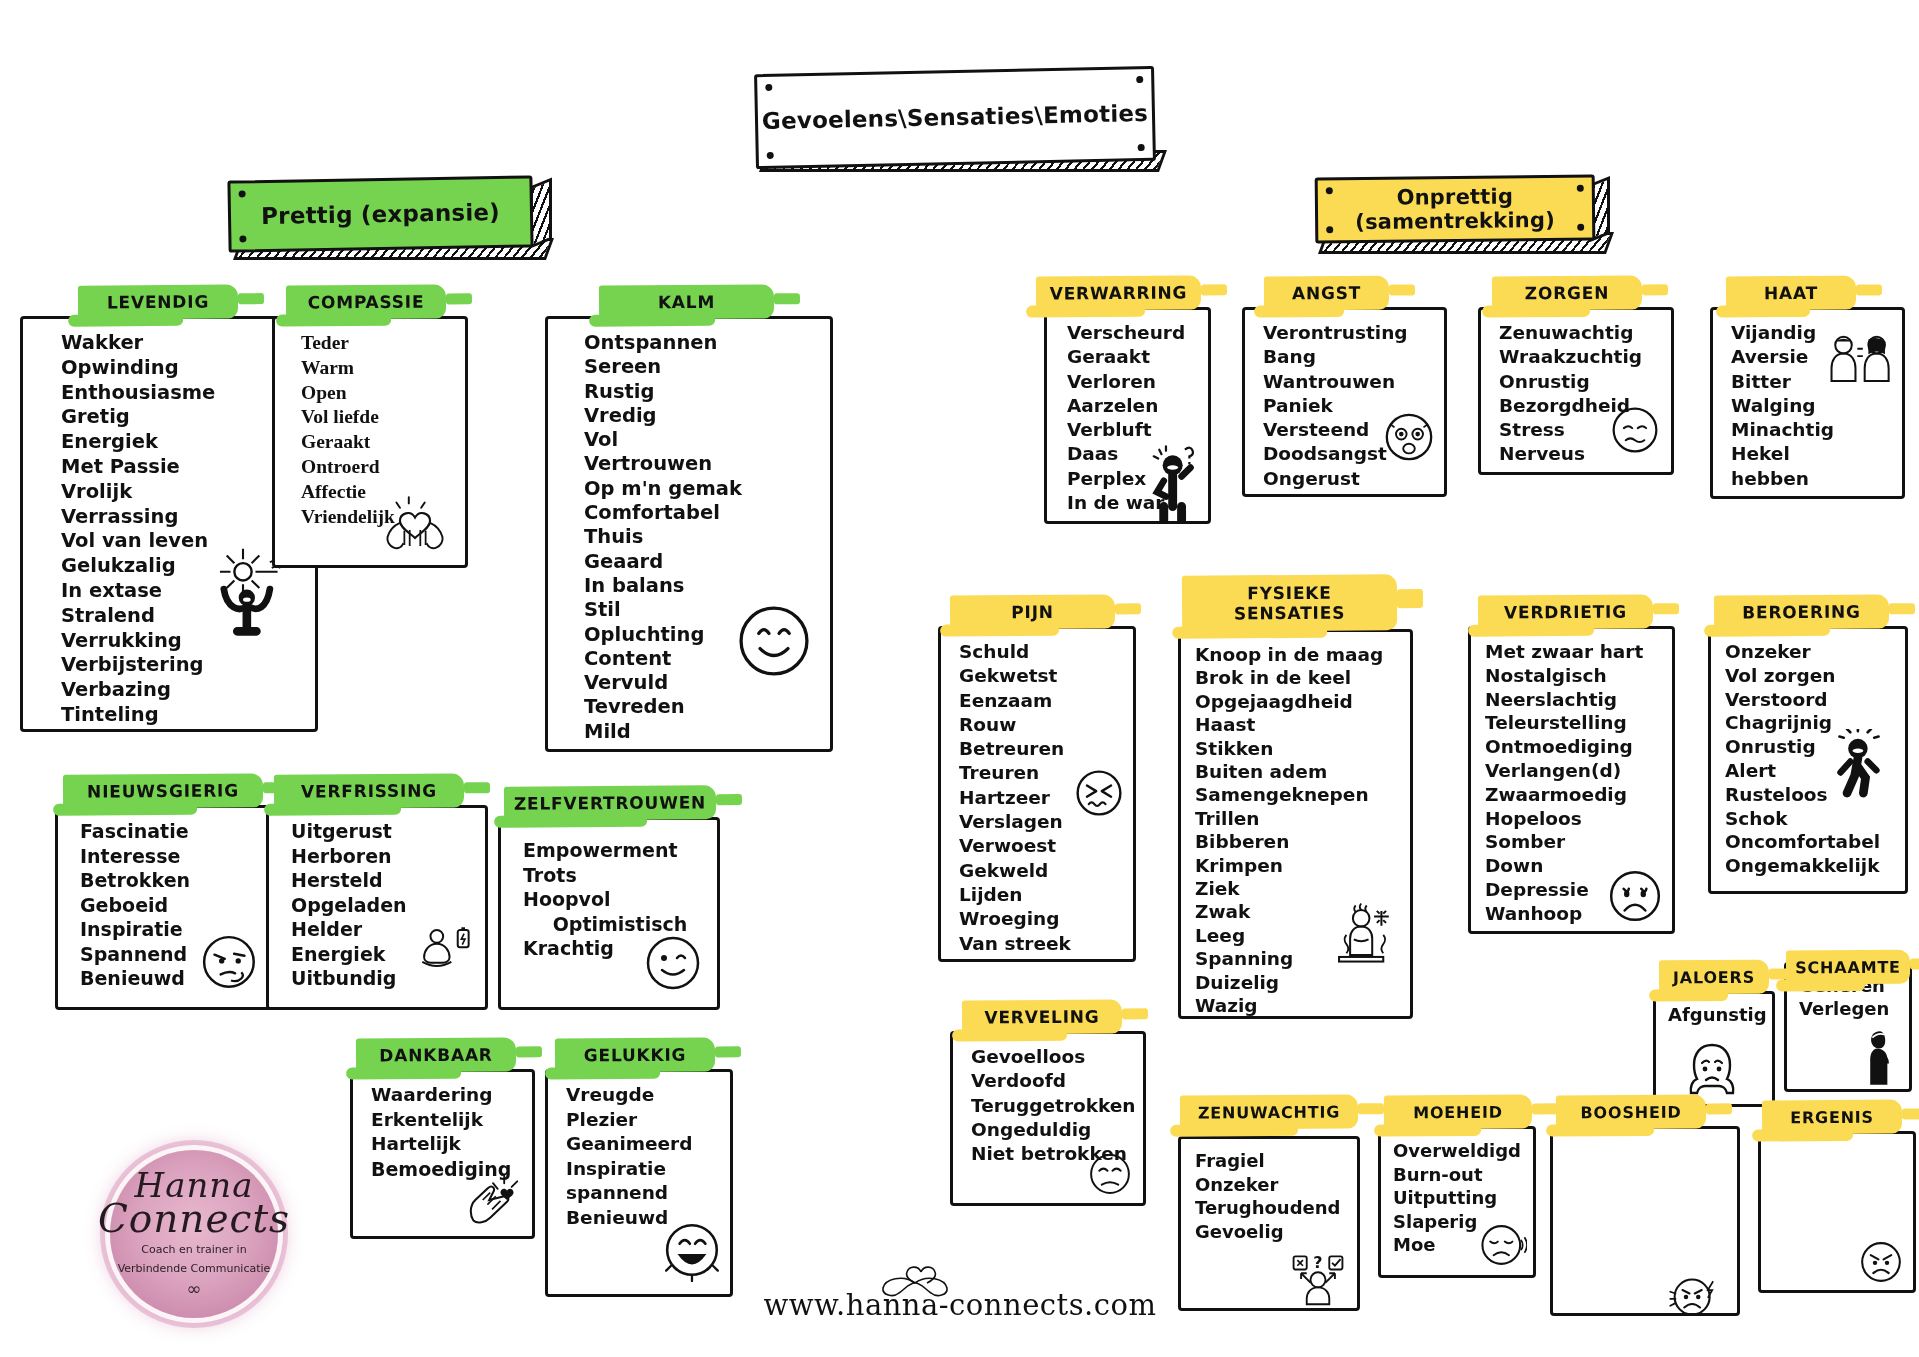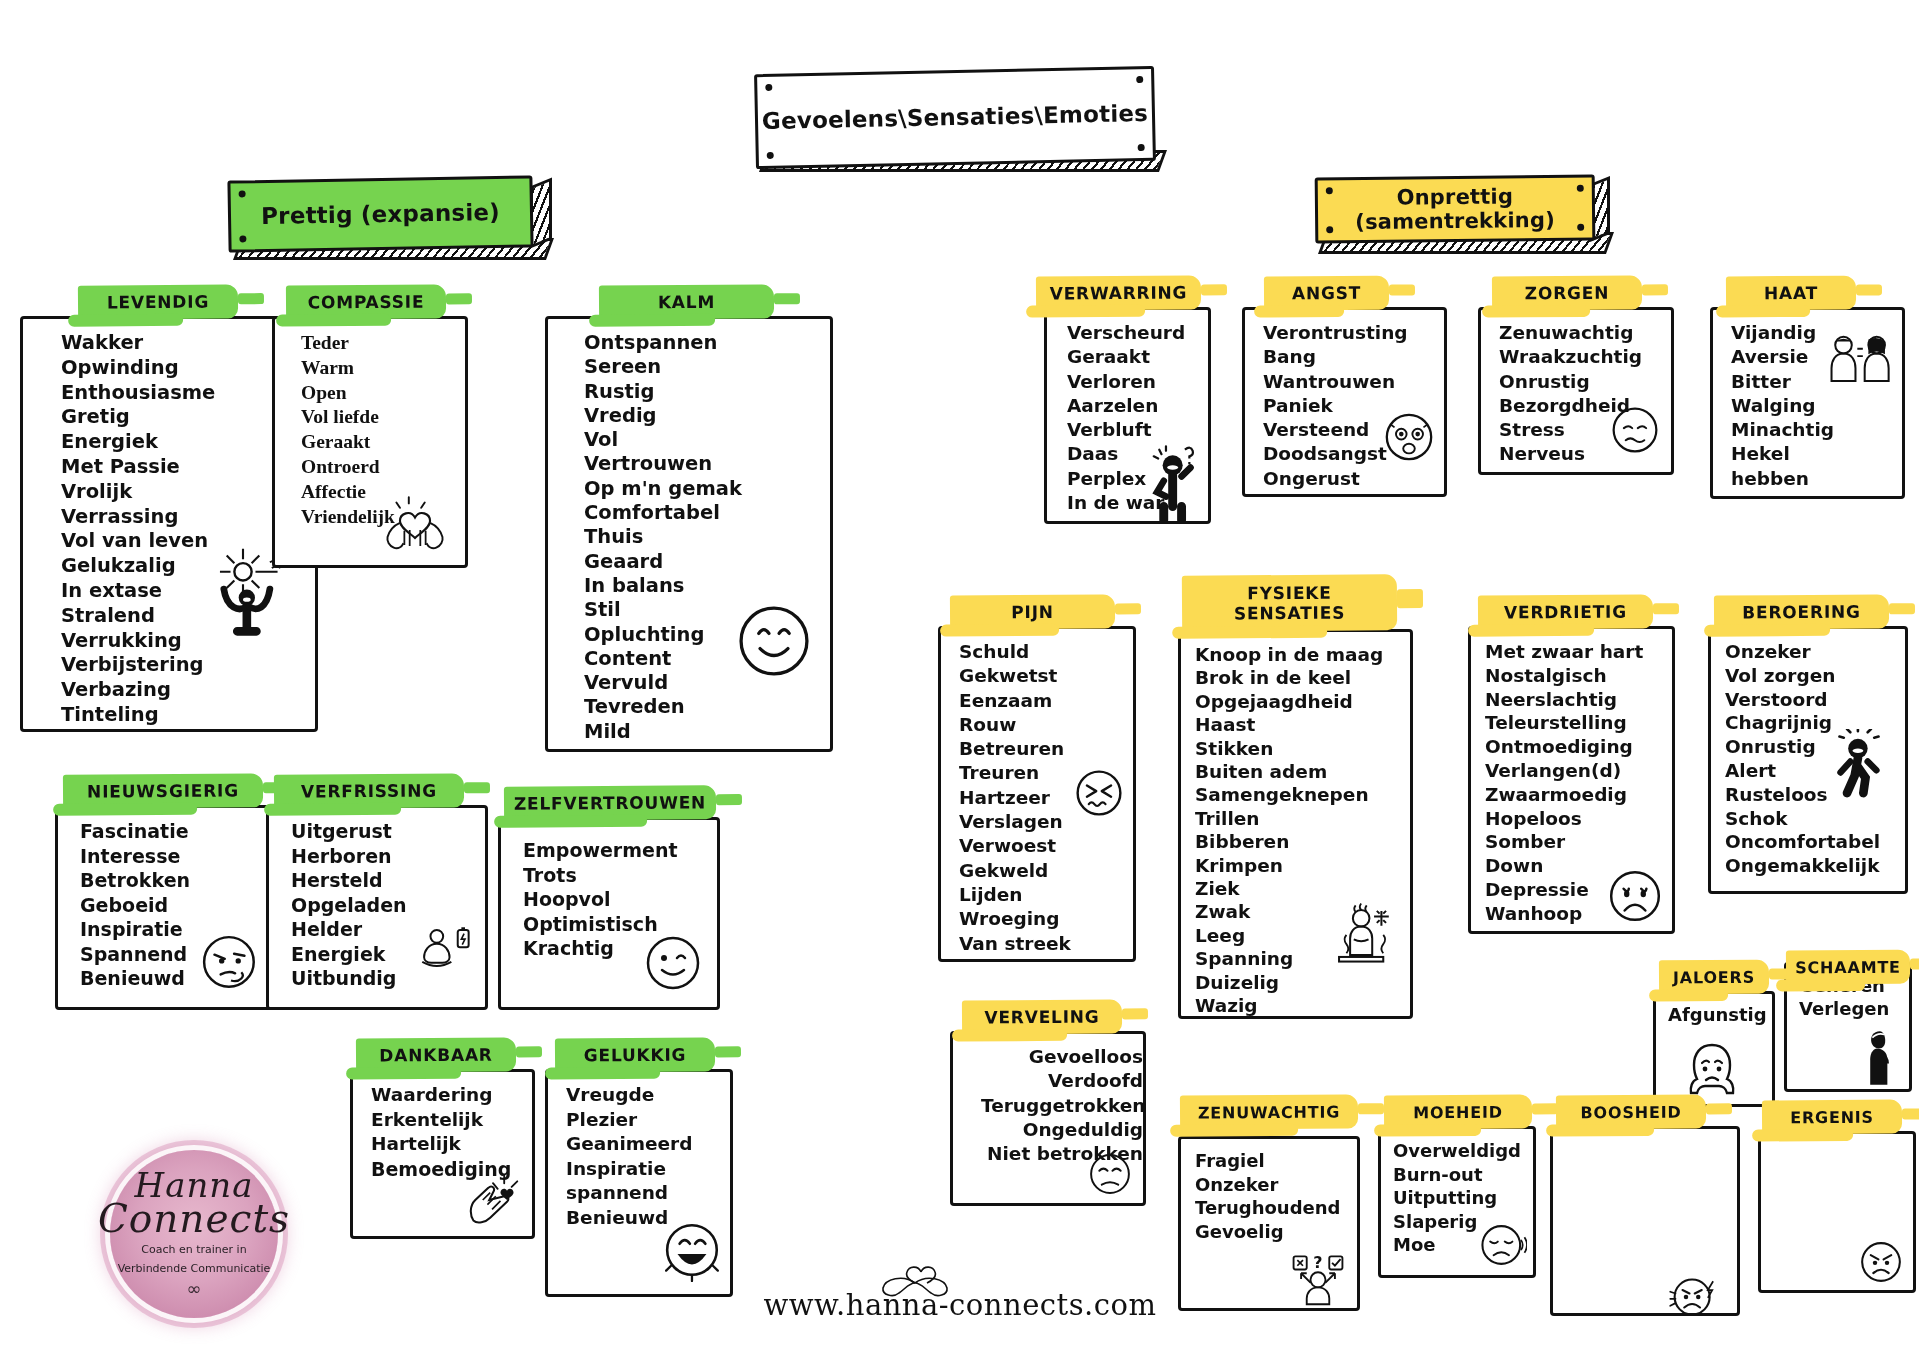--- a/index.html
+++ b/index.html
@@ -313,21 +313,21 @@
 <div class="group" style="left:498px;top:786px;width:225px;">
   <div class="grp-head" style="left:6px;top:0;width:212px;transform:rotate(-.4deg);">
     <span class="hl" style="background:#76d34f"></span>
     <span>ZELFVERTROUWEN</span>
   </div>
   <div class="grp-box" style="left:0;top:31px;width:222px;height:193px;">
     <ul style="padding:18px 0 0 22px;">
       <li style="font-size:19px;line-height:24.5px;">Empowerment</li>
       <li style="font-size:19px;line-height:24.5px;">Trots</li>
       <li style="font-size:19px;line-height:24.5px;">Hoopvol</li>
-      <li style="font-size:19px;line-height:24.5px;">Optimistisch</li>
+      <li style="font-size:19px;line-height:24.5px;text-align:center;">Optimistisch</li>
       <li style="font-size:19px;line-height:24.5px;">Krachtig</li>
     </ul>
     <svg class="emoji" style="right:14px;bottom:14px;" width="60" height="60" viewBox="0 0 60 60">
       <circle cx="30" cy="30" r="25" fill="none" stroke="#111" stroke-width="2.5"></circle>
       <circle cx="21" cy="25" r="3" fill="#111"></circle>
       <path d="M34 25 q4 -5 8 0" fill="none" stroke="#111" stroke-width="2.5" stroke-linecap="round"></path>
       <path d="M19 37 q11 9 22 0" fill="none" stroke="#111" stroke-width="2.5" stroke-linecap="round"></path>
     </svg>
   </div>
 </div>
@@ -511,21 +511,21 @@
     </svg>
   </div>
 </div>
 
 <div class="group" style="left:950px;top:1000px;width:200px;">
   <div class="grp-head" style="left:12px;top:0;width:160px;transform:rotate(-.4deg);">
     <span class="hl" style="background:#fbdb53"></span>
     <span>VERVELING</span>
   </div>
   <div class="grp-box" style="left:0;top:31px;width:196px;height:175px;">
-    <ul style="padding:11px 0 0 28px;text-align:right;">
+    <ul style="padding:11px 0 0 18px;">
       <li style="font-size:18.5px;line-height:24.3px;">Gevoelloos</li>
       <li style="font-size:18.5px;line-height:24.3px;">Verdoofd</li>
       <li style="font-size:18.5px;line-height:24.3px;">Teruggetrokken</li>
       <li style="font-size:18.5px;line-height:24.3px;">Ongeduldig</li>
       <li style="font-size:18.5px;line-height:24.3px;">Niet betrokken</li>
     </ul>
     <svg class="emoji" style="right:10px;bottom:6px;" width="46" height="46" viewBox="0 0 56 56">
       <circle cx="28" cy="28" r="23" fill="none" stroke="#111" stroke-width="2.4"></circle>
       <path d="M15 24 q5 -5 10 0" fill="none" stroke="#111" stroke-width="2.4" stroke-linecap="round"></path>
       <path d="M31 24 q5 -5 10 0" fill="none" stroke="#111" stroke-width="2.4" stroke-linecap="round"></path>

